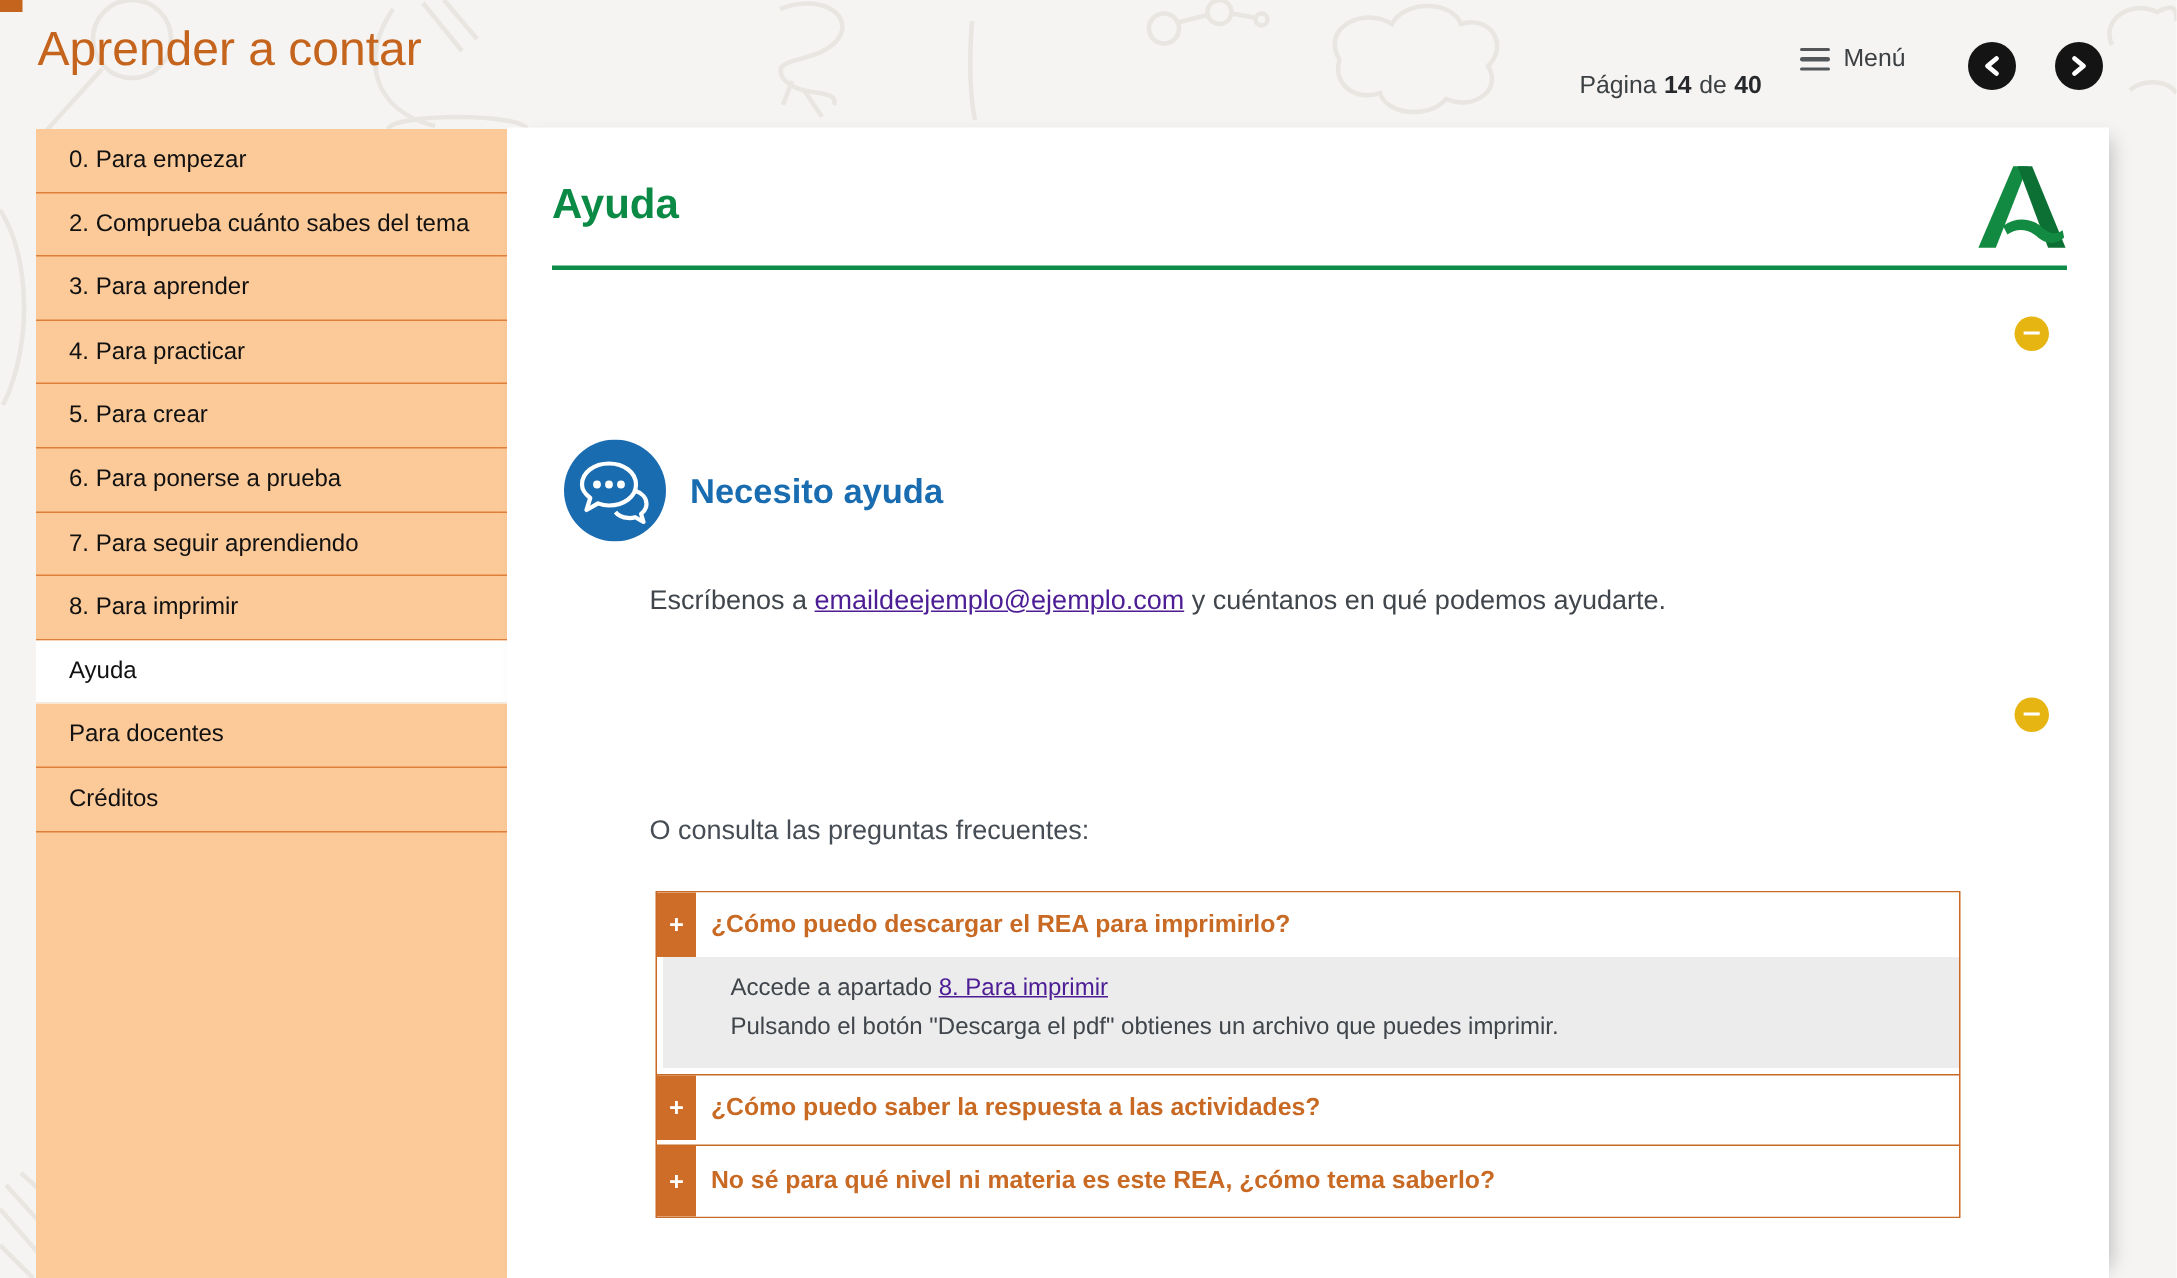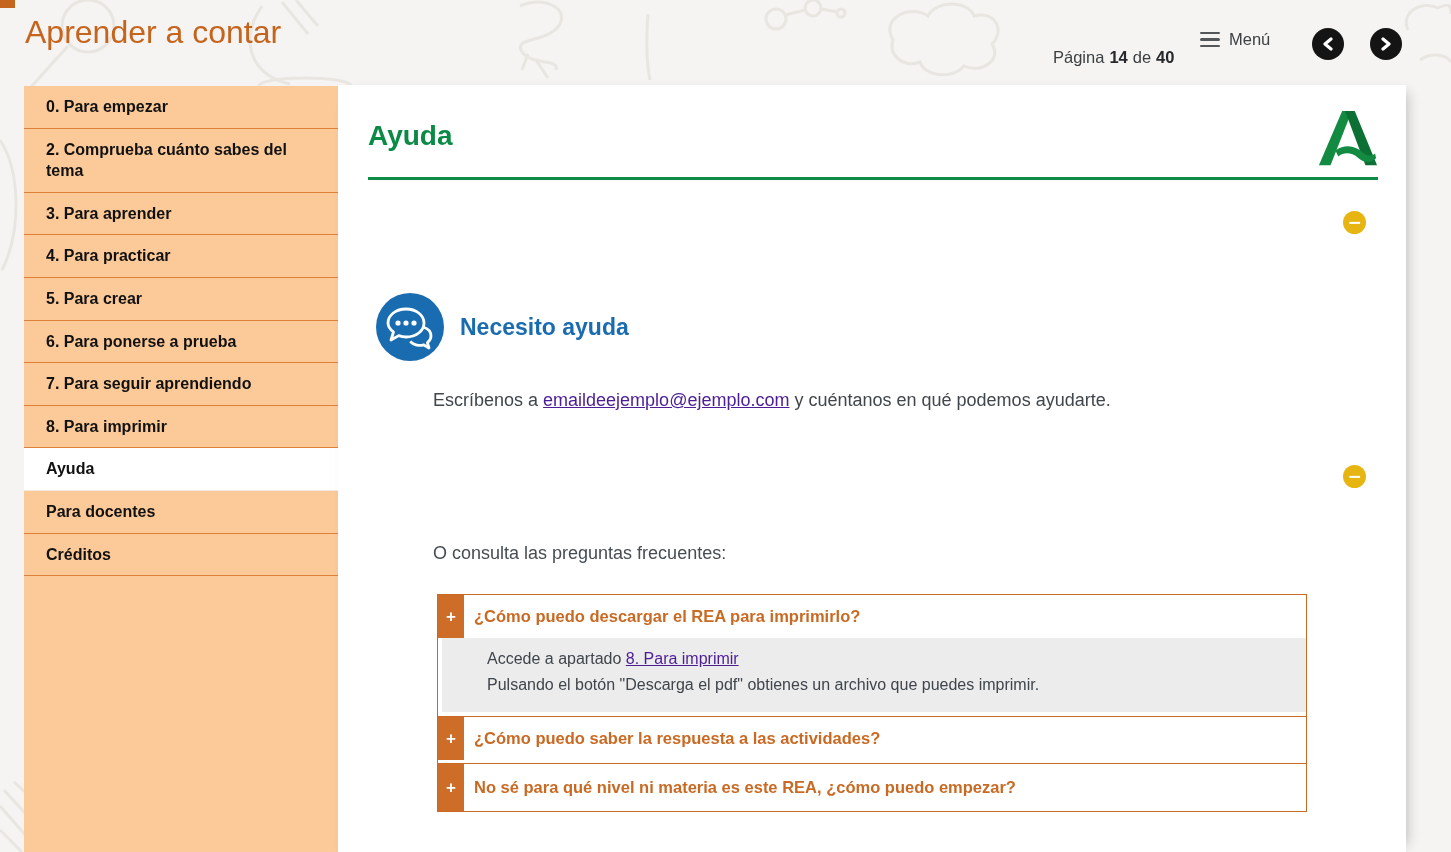--- a/index.html
+++ b/index.html
@@ -17,21 +17,21 @@
   .page-indicator b { font-weight:bold; color:#26282b; }
   .menu-btn { position:absolute; left:1200px; top:30px; display:flex; align-items:center; gap:9px; cursor:pointer; z-index:2; }
   .hamburger { display:flex; flex-direction:column; gap:4px; }
   .hamburger span { width:20px; height:2.5px; background:#53575a; border-radius:2px; }
   .menu-label { font-size:16.5px; color:#3c4043; }
   .nav-circle { position:absolute; top:28px; width:32px; height:32px; border-radius:50%; background:#141414; display:flex; align-items:center; justify-content:center; cursor:pointer; z-index:2; }
   .nav-prev { left:1312px; } .nav-next { left:1370px; }
 
   
   .sidebar { position:absolute; left:24px; top:86px; width:314px; height:766px; background:#fcc998; z-index:1; }
-  .side-item { padding:10px 12px 10px 22px; font-size:16px; font-weight:700; line-height:1.35; color:#111; border-bottom:1.5px solid #df803a; cursor:pointer; }
+  .side-item { padding:10px 12px 10px 22px; font-size:16px; font-weight:400; line-height:1.35; color:#111; border-bottom:1.5px solid #df803a; cursor:pointer; }
   .side-item.active { background:#ffffff; margin-right:-8px; border-bottom:1px solid #f3e9df; }
 
   
   .content { position:absolute; left:338px; top:85px; width:1068px; height:767px; background:#ffffff; z-index:1;
              box-shadow:9px 0 12px -7px rgba(0,0,0,.20), 0 10px 12px -7px rgba(0,0,0,.12); }
   .page-title { position:absolute; left:30px; top:35px; font-size:28px; font-weight:bold; color:#0b8a46; }
   .title-rule { position:absolute; left:30px; top:92px; width:1010px; height:3px; background:#0e8a49; }
   .junta-logo { position:absolute; left:978px; top:23px; width:62px; height:60px; }
 
   .collapse-btn { position:absolute; width:23px; height:23px; border-radius:50%; background:#e7b512; color:#ffffff;
@@ -177,18 +177,18 @@
     <div class="acc-item acc-item-2">
       <div class="acc-header">
         <span class="acc-tab">+</span>
         <span class="acc-question">¿Cómo puedo saber la respuesta a las actividades?</span>
       </div>
     </div>
 
     <div class="acc-item acc-item-3">
       <div class="acc-header">
         <span class="acc-tab">+</span>
-        <span class="acc-question">No sé para qué nivel ni materia es este REA, ¿cómo puedo empezar?</span>
+        <span class="acc-question">No sé para qué nivel ni materia es este REA, ¿cómo tema saberlo?</span>
       </div>
     </div>
 
   </div>
 </main>
 
 </body></html>

